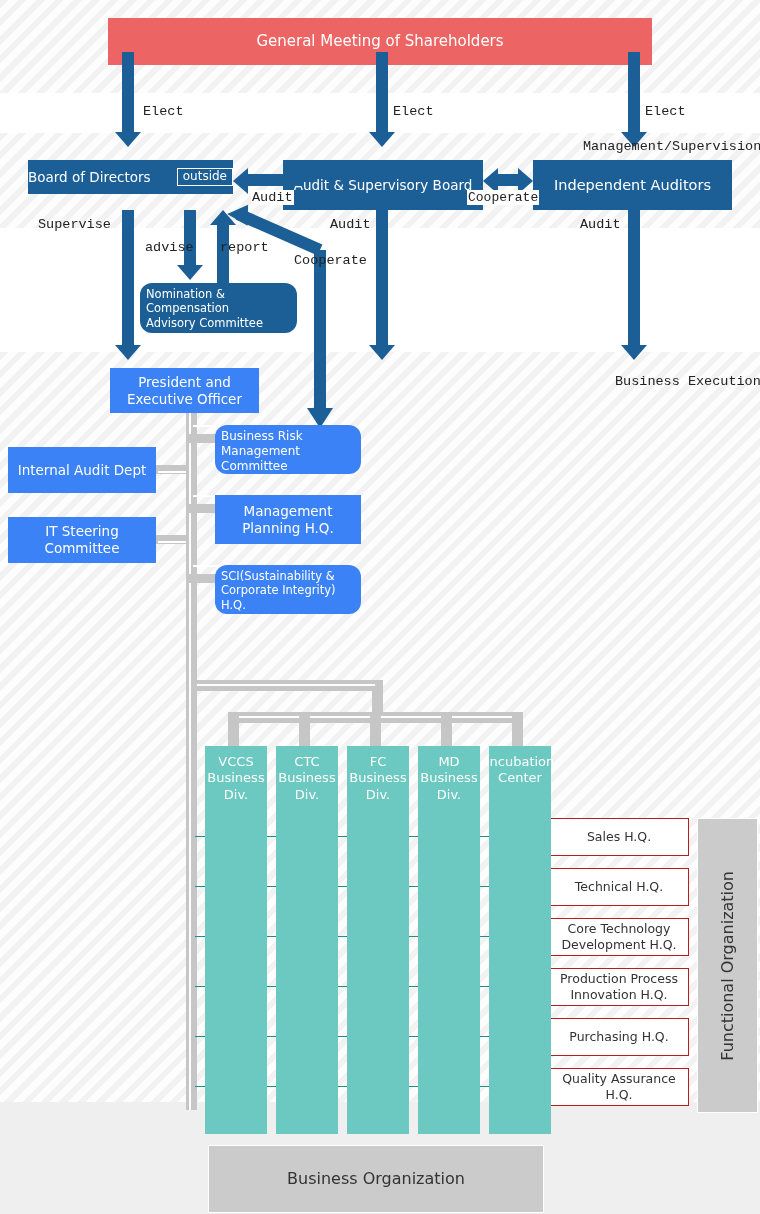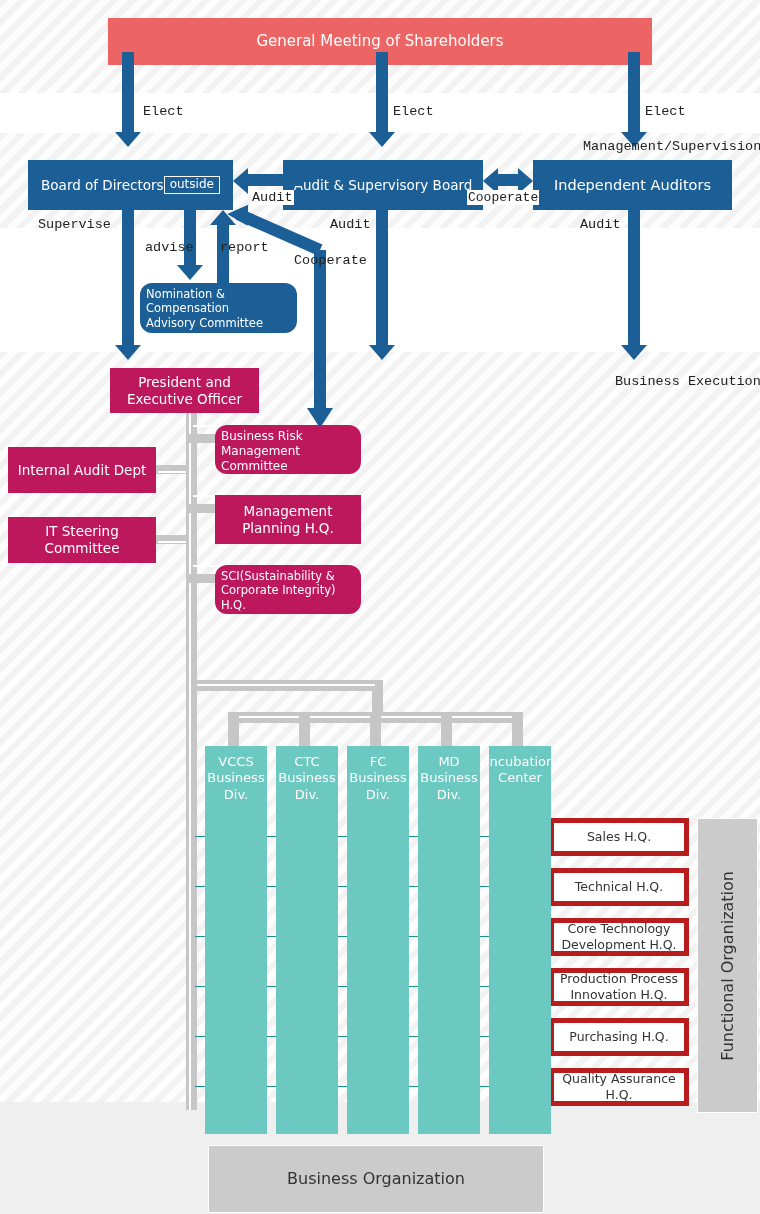--- a/index.html
+++ b/index.html
@@ -22,23 +22,23 @@
   .plain{background:#ffffff;}
   .flat{background:#efefef;}
 
   
   .box{position:absolute;box-sizing:border-box;display:flex;
        align-items:center;justify-content:center;text-align:center;
        color:#fff;line-height:1.25;}
   .box.left{justify-content:flex-start;text-align:left;border-radius:12px;}
   .red{background:#ec6464;}
   .navy{background:#1c5f96;}
-  .blue{background:#be185d;}
+  .blue{background:#3b82f6;}
   .teal{background:#6cc9c1;}
-  .whitebox{background:#fff;color:#333;border:5px solid #b91c1c;}
+  .whitebox{background:#fff;color:#333;border:1px solid #b91c1c;}
   .graybox{background:#cbcbcb;color:#333;border:1px solid #fff;}
 
   .outside-tag{
     border:1px solid #fff;padding:1px 5px;
     font-size:12px;line-height:1.1;background:transparent;color:#fff;
   }
 
   
   .lbl{position:absolute;color:#222;font-size:13.5px;white-space:nowrap;font-family:Liberation Mono, monospace;}
   .lbl.white-bg{background:#fff;padding:0 1px;}
@@ -91,21 +91,21 @@
     <div class="ashaft" style="left:8px;top:0;width:12px;height:80px;"></div>
     <div class="ahead-d" style="left:1px;top:80px;"></div>
   </div>
 
   <div class="lbl" style="left:143px;top:104px;">Elect</div>
   <div class="lbl" style="left:393px;top:104px;">Elect</div>
   <div class="lbl" style="left:645px;top:104px;">Elect</div>
 
   <div class="lbl" style="left:583px;top:139px;">Management/Supervision</div>
 
-  <div class="box navy" style="left:28px;top:160px;width:205px;height:50px;font-size:13.5px;">
+  <div class="box navy" style="left:28px;top:160px;width:205px;height:34px;font-size:13.5px;justify-content:space-between;">
     <span>Board of Directors</span>
     <span class="outside-tag">outside</span>
   </div>
 
   <div class="box navy" style="left:283px;top:160px;width:200px;height:50px;font-size:13.5px;">
     <span>Audit &amp; Supervisory Board</span>
   </div>
 
   <div class="box navy" style="left:533px;top:160px;width:199px;height:50px;font-size:14.5px;">
     <span>Independent Auditors</span>

